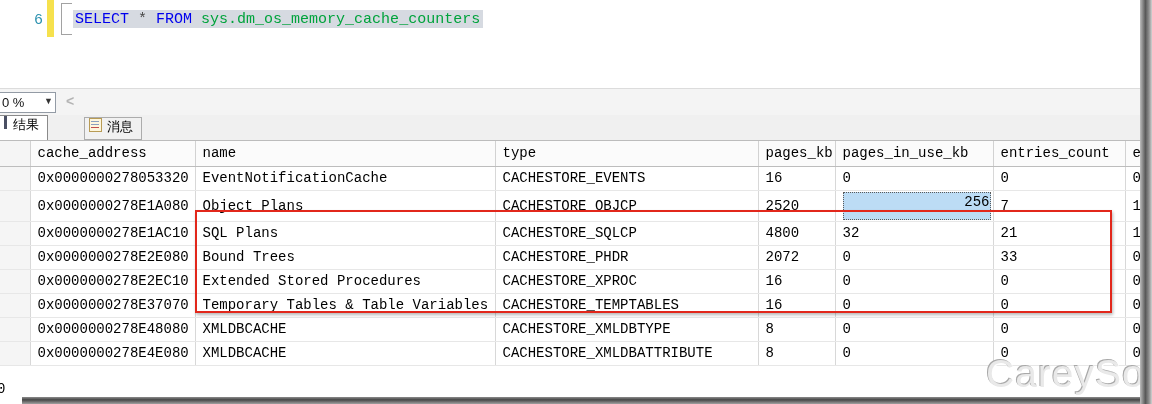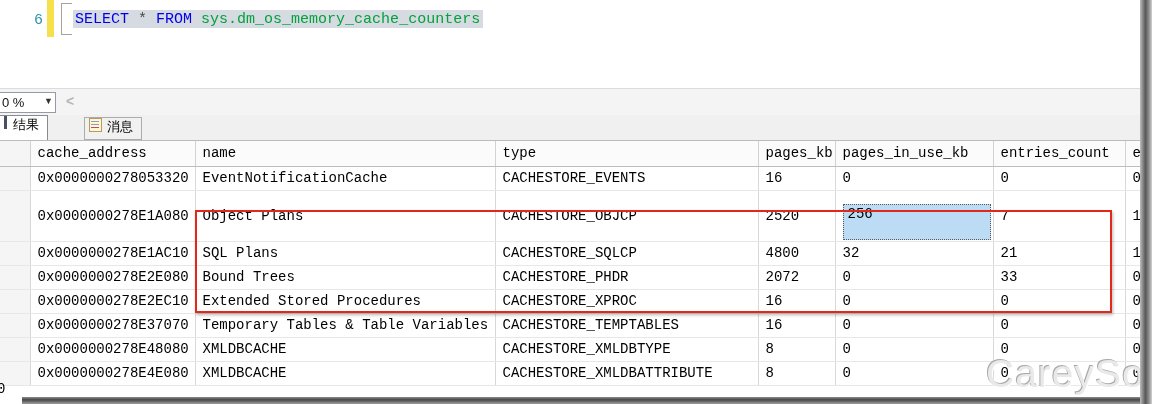--- a/index.html
+++ b/index.html
@@ -46,22 +46,22 @@
   
   .grid{ position:absolute; left:0; top:140px; width:1152px; border-top:1px solid #bcbcbc; }
   table{ border-collapse:collapse; table-layout:fixed; width:1152px;
          font:14px "Liberation Mono","DejaVu Sans Mono",monospace; color:#000; }
   th,td{ overflow:hidden; white-space:nowrap; text-align:left; font-weight:normal;
          padding:0 0 0 7px; height:24px; }
   thead th{ background:#fbfbfb; border-right:1px solid #d2d2d2; border-bottom:1px solid #bdbdbd; height:25px;margin-top:27px; }
   tbody td{ background:#fff; border-right:1px solid #d8d8d8; border-bottom:1px solid #e7e7e7; }
   th.rowsel, td.rowsel{ background:#f5f5f5; padding:0; }
   td.num{ padding-left:7px; }
-  .selcell{ margin:13px 2px 1px 0; height:36px; line-height:19px; padding-left:4px;
-            background:#BCDCF5; border:1px dotted #5a5a5a; }
+  .selcell{ margin:1px 2px 1px 0; height:28px; line-height:19px; padding-left:4px;
+            background:#BCDCF5; border:1px dotted #5a5a5a;text-align:right; }
 
   
   .red-rect{ position:absolute; left:195px; top:210px; width:917px; height:103px;
              border:2px solid #e2271b; box-shadow:1px 2px 3px rgba(0,0,0,.28); z-index:6; pointer-events:none; }
   .watermark{ position:absolute; left:986px; top:352px; z-index:5; font-size:39px; letter-spacing:1px;
               color:#e9e9e9; text-shadow:-1px -1px 0 #a8a8a8, 1px 1px 0 #ffffff; pointer-events:none; }
   .edge-right{ position:absolute; left:1140px; top:0; width:12px; height:404px; z-index:10;
                background:linear-gradient(90deg,#bdbdbd 0%, #585858 45%, #8f8f8f 75%, #d2d2d2 100%); }
   .edge-bottom{ position:absolute; left:22px; top:397px; width:1118px; height:7px; z-index:10;
                 background:linear-gradient(180deg,#8c8c8c 0%, #474747 40%, #a0a0a0 100%); }

